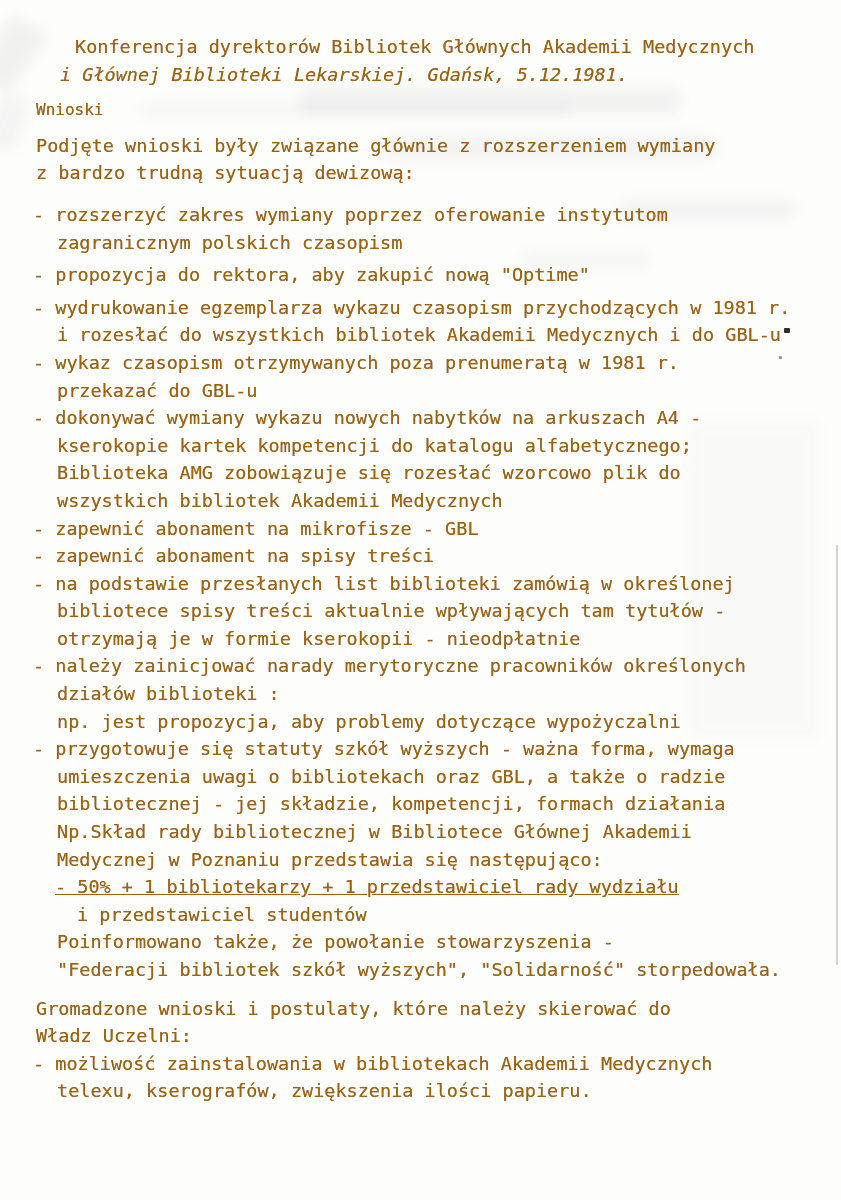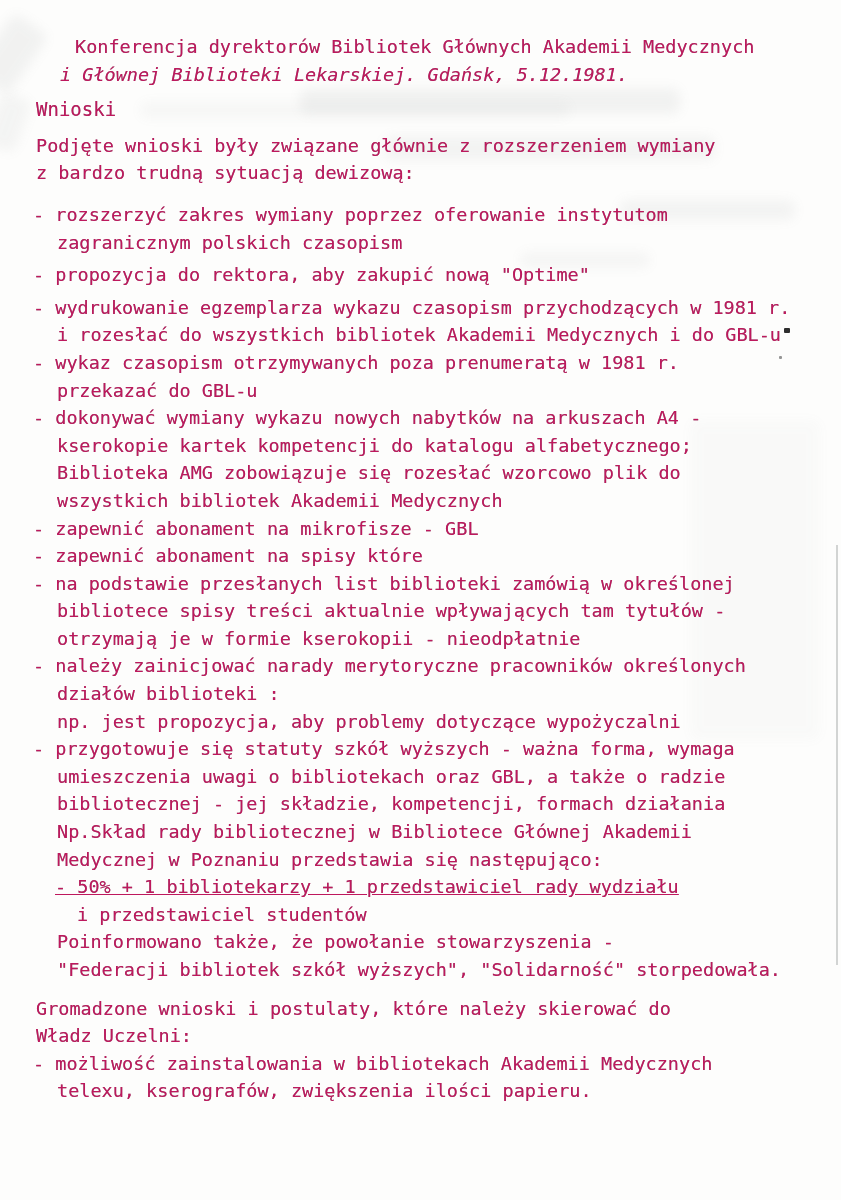--- a/index.html
+++ b/index.html
@@ -11,30 +11,30 @@
     position: relative;
     width: 841px;
     height: 1200px;
     margin: 0 auto;
     background: #fdfdfc;
     overflow: hidden;
     box-sizing: border-box;
     padding: 33px 28px 0 36px;
     font-family: "DejaVu Sans Mono", "Liberation Mono", monospace;
     font-size: 18.5px;
-    color: #be185d;
+    color: #a16207;
     text-shadow: 0 0 0.6px rgba(60,60,60,0.55);
   }
   .line {
     line-height: 27.6px;
     white-space: pre;
     font-weight: normal;
     margin: 0;
   }
-  h1.line { font-size: 19px; margin-top: 8px; }
+  h1.line { font-size: 16px; margin-top: 8px; }
 
   
   .indent-title1 { margin-left: 39px; }
   .indent-title2 { margin-left: 24px; font-style: italic; }
   .indent-flush  { margin-left: 0; }
   .indent-b0     { margin-left: -3px; }  
   .indent-c1     { margin-left: 21px; }  
   .indent-b1     { margin-left: 19px; text-decoration: underline; }  
   .indent-c2     { margin-left: 41px; }  
   .indent-c3     { margin-left: 66px; }  
@@ -101,21 +101,21 @@
       <div class="line indent-b0 gap-sm">- propozycja do rektora, aby zakupić nową "Optime"</div>
       <div class="line indent-b0 gap-sm">- wydrukowanie egzemplarza wykazu czasopism przychodzących w 1981 r.</div>
       <div class="line indent-c1">i rozesłać do wszystkich bibliotek Akademii Medycznych i do GBL-u</div>
       <div class="line indent-b0">- wykaz czasopism otrzymywanych poza prenumeratą w 1981 r.</div>
       <div class="line indent-c1">przekazać do GBL-u</div>
       <div class="line indent-b0">- dokonywać wymiany wykazu nowych nabytków na arkuszach A4 -</div>
       <div class="line indent-c1">kserokopie kartek kompetencji do katalogu alfabetycznego;</div>
       <div class="line indent-c1">Biblioteka AMG zobowiązuje się rozesłać wzorcowo plik do</div>
       <div class="line indent-c1">wszystkich bibliotek Akademii Medycznych</div>
       <div class="line indent-b0">- zapewnić abonament na mikrofisze - GBL</div>
-      <div class="line indent-b0">- zapewnić abonament na spisy które</div>
+      <div class="line indent-b0">- zapewnić abonament na spisy treści</div>
       <div class="line indent-b0">- na podstawie przesłanych list biblioteki zamówią w określonej</div>
       <div class="line indent-c1">bibliotece spisy treści aktualnie wpływających tam tytułów -</div>
       <div class="line indent-c1">otrzymają je w formie kserokopii - nieodpłatnie</div>
       <div class="line indent-b0">- należy zainicjować narady merytoryczne pracowników określonych</div>
       <div class="line indent-c1">działów biblioteki :</div>
       <div class="line indent-c1">np. jest propozycja, aby problemy dotyczące wypożyczalni</div>
       <div class="line indent-b0">- przygotowuje się statuty szkół wyższych - ważna forma, wymaga</div>
       <div class="line indent-c1">umieszczenia uwagi o bibliotekach oraz GBL, a także o radzie</div>
       <div class="line indent-c1">bibliotecznej - jej składzie, kompetencji, formach działania</div>
       <div class="line indent-c1">Np.Skład rady bibliotecznej w Bibliotece Głównej Akademii</div>

